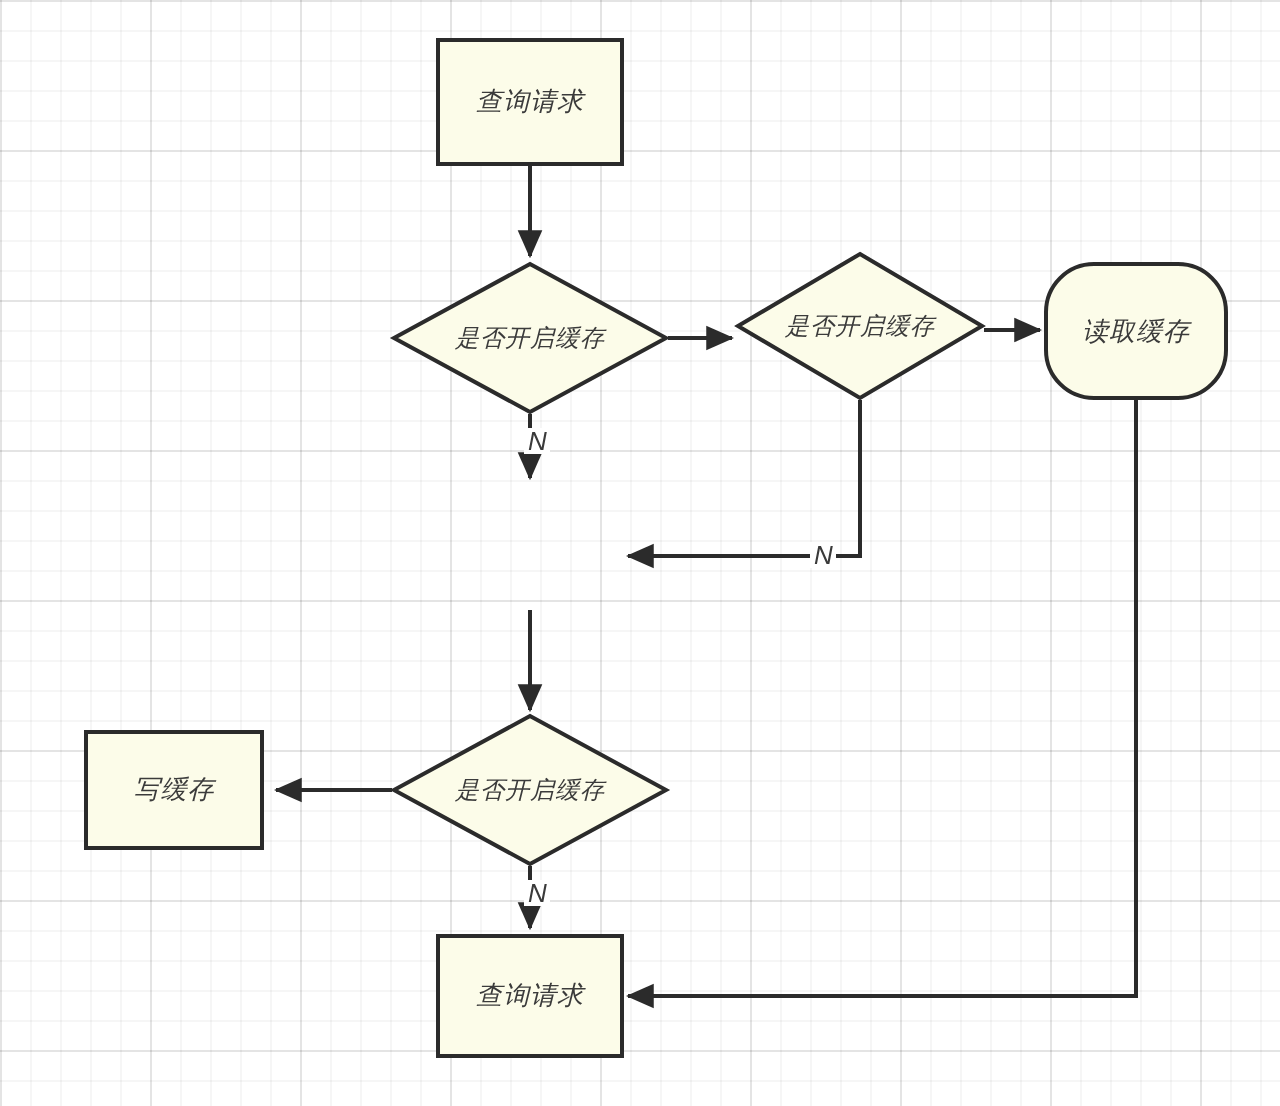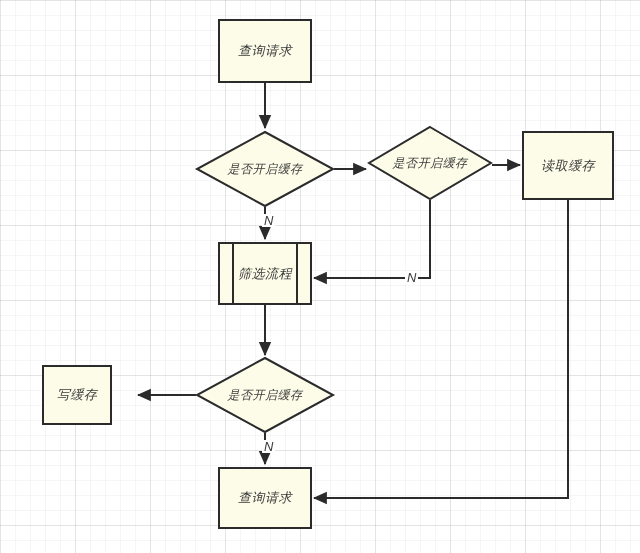--- a/index.html
+++ b/index.html
@@ -121,38 +121,33 @@
     <div class="diamond-label">是否开启缓存</div>
   </div>
 
   <div class="diamond-wrap" style="left:368px; top:126px; width:124px; height:74px;">
     <svg width="124" height="74" viewBox="0 0 124 74">
       <polygon points="62,1 123,37 62,73 1,37" fill="#fcfce9" stroke="#2b2b2b" stroke-width="2"></polygon>
     </svg>
     <div class="diamond-label">是否开启缓存</div>
   </div>
 
-  <div class="node box" style="left:522px; top:131px; width:92px; height:69px;">
+  <div class="node box" style="left:522px; top:131px; width:92px; height:69px;border-radius:25px;">
     <span>读取缓存</span>
   </div>
 
-  <div class="node box" style="left:218px; top:242px; width:94px; height:63px;">
-    <span class="predef-bar left"></span>
-    <span class="predef-bar right"></span>
-    <span>筛选流程</span>
-  </div>
 
   <div class="diamond-wrap" style="left:196px; top:357px; width:138px; height:76px;">
     <svg width="138" height="76" viewBox="0 0 138 76">
       <polygon points="69,1 137,38 69,75 1,38" fill="#fcfce9" stroke="#2b2b2b" stroke-width="2"></polygon>
     </svg>
     <div class="diamond-label">是否开启缓存</div>
   </div>
 
-  <div class="node box" style="left:42px; top:365px; width:70px; height:60px;">
+  <div class="node box" style="left:42px; top:365px; width:90px; height:60px;">
     <span>写缓存</span>
   </div>
 
   <div class="node box" style="left:218px; top:467px; width:94px; height:62px;">
     <span>查询请求</span>
   </div>
 
   <div class="edge-label" style="left:262px; top:214px;">N</div>
   <div class="edge-label" style="left:405px; top:271px;">N</div>
   <div class="edge-label" style="left:262px; top:440px;">N</div>

